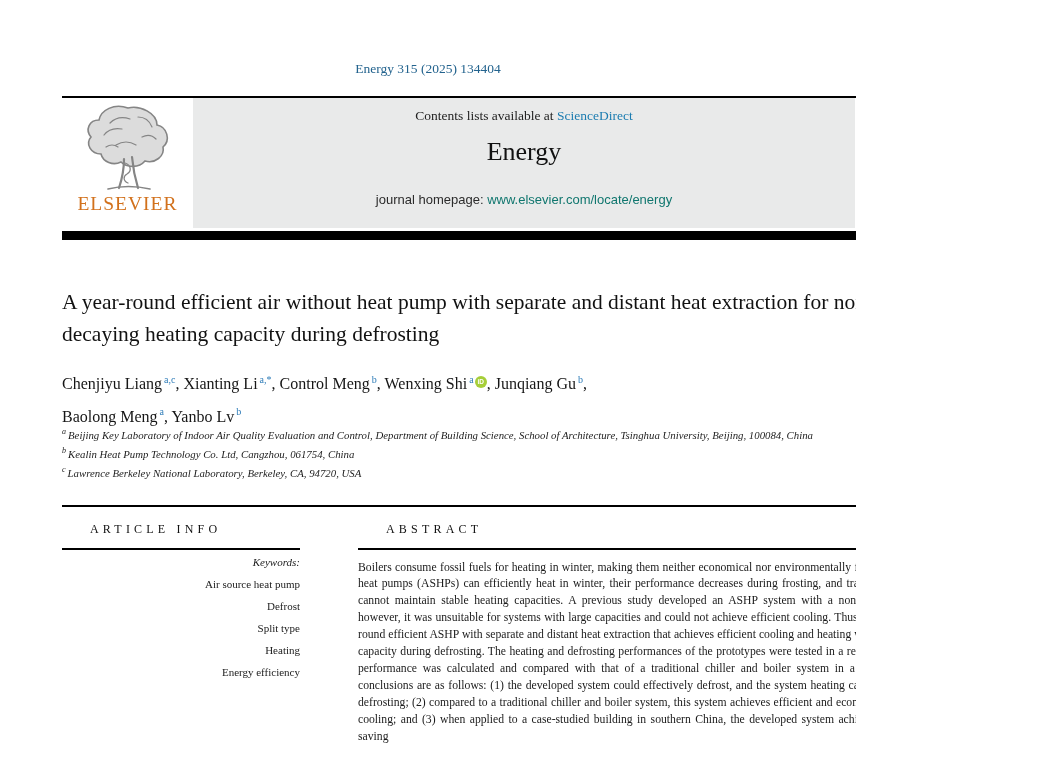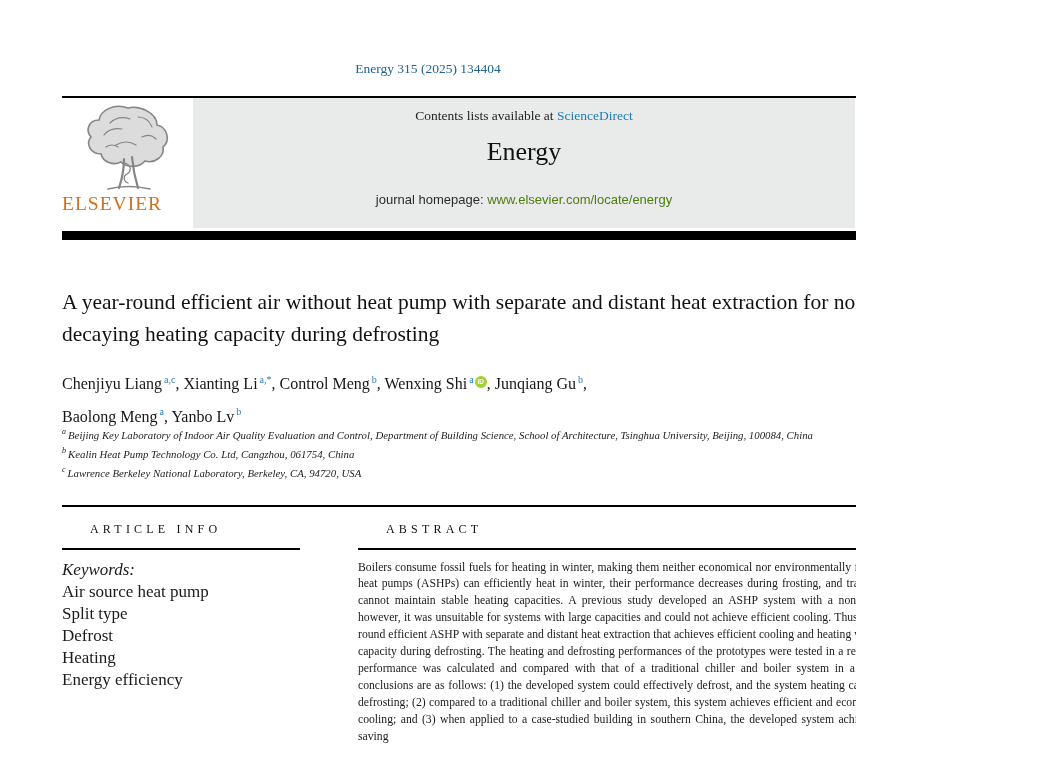--- a/index.html
+++ b/index.html
@@ -5,32 +5,32 @@
   html,body{margin:0;padding:0;background:#ffffff;}
   .page{position:relative;width:856px;height:761px;background:#fff;overflow:hidden;
         font-family:"Liberation Serif","DejaVu Serif",serif;color:#1a1a1a;}
 
   .citation{position:absolute;top:61px;left:0;width:100%;text-align:center;
             font-size:13.5px;color:#23638e;}
 
   .rule-top{position:absolute;left:62px;top:96px;width:917px;height:2px;background:#000;}
 
   
-  .logo-box{position:absolute;left:62px;top:99px;width:131px;height:129px;background:#fff;text-align:left;}
+  .logo-box{position:absolute;left:62px;top:99px;width:131px;height:129px;background:#fff;text-align:center;}
   .logo-box svg{display:block;margin:2px auto 0 auto;}
   .elsevier-word{font-size:19.5px;letter-spacing:1px;color:#d2711c;margin-top:0px;}
 
   
   .banner{position:absolute;left:193px;top:98px;width:662px;height:130px;background:#e9eaea;text-align:center;}
   .contents-line{padding-top:10px;font-size:13.5px;color:#222;}
   .link-sd{color:#1c7cb0;text-decoration:none;cursor:pointer;}
   .jtitle{margin-top:13px;font-size:26px;color:#111;}
   .homepage-line{margin-top:25px;font-size:13px;color:#2b2b2b;
                  font-family:"Liberation Sans","DejaVu Sans",sans-serif;}
-  .link-home{color:#4d7c0f;text-decoration:none;cursor:pointer;}
+  .link-home{color:#0f766e;text-decoration:none;cursor:pointer;}
 
   
   .cover{position:absolute;left:877px;top:97px;width:102px;height:131px;background:#fff;
          border-left:1px solid #b9b9b9;border-right:1px solid #b9b9b9;cursor:pointer;}
   .cover-red{position:relative;width:100%;height:57px;background:#a54531;}
   .c-mark{position:absolute;left:6px;top:5px;}
   .c-mark div{width:9px;height:1.5px;background:#54190f;margin-bottom:1.5px;}
   .c-mark-r{position:absolute;right:6px;top:6px;width:13px;height:1.5px;background:#7e392c;}
   .c-row{display:flex;justify-content:space-between;padding:0 7px;}
   .c-row div{width:11px;height:2px;background:#54190f;}
@@ -61,21 +61,21 @@
   .affils{position:absolute;left:62px;top:424px;width:926px;font-size:10.8px;
           font-style:italic;line-height:15.6px;color:#1c1c1c;}
   .affils sup{font-size:8px;margin-right:2px;}
 
   .col-rule{position:absolute;left:62px;top:505px;width:928px;height:2px;background:#000;}
 
   .sec-head{font-size:12px;letter-spacing:4.2px;color:#111;margin-left:28px;}
   .head-rule{margin-top:11px;height:1.5px;background:#000;}
 
   .left-col{position:absolute;left:62px;top:522px;width:238px;}
-  .keywords{margin-top:9px;font-size:17px;line-height:22px;color:#1b1b1b;}
+  .keywords{margin-top:1px;font-size:11px;line-height:22px;color:#1b1b1b;text-align:right;}
   .kw-label{font-style:italic;}
 
   .right-col{position:absolute;left:358px;top:522px;width:632px;}
   .abstract{margin-top:10px;font-size:11.7px;line-height:16.9px;color:#1b1b1b;
             text-align:justify;text-align-last:justify;}
 </style>
 </head>
 <body>
 
 <div class="page">
@@ -150,22 +150,22 @@
   </div>
 
   <div class="col-rule"></div>
 
   <div class="left-col">
     <div class="sec-head">ARTICLE INFO</div>
     <div class="head-rule"></div>
     <div class="keywords">
       <div class="kw-label">Keywords:</div>
       <div>Air source heat pump</div>
+      <div>Defrost</div>
       <div>Split type</div>
-      <div>Defrost</div>
       <div>Heating</div>
       <div>Energy efficiency</div>
     </div>
   </div>
 
   <div class="right-col">
     <div class="sec-head">ABSTRACT</div>
     <div class="head-rule"></div>
     <div class="abstract">Boilers consume fossil fuels for heating in winter, making them neither economical nor environmentally friendly. Although air source heat pumps (ASHPs) can efficiently heat in winter, their performance decreases during frosting, and traditional defrosting methods cannot maintain stable heating capacities. A previous study developed an ASHP system with a non-decaying heating capacity; however, it was unsuitable for systems with large capacities and could not achieve efficient cooling. Thus, this study develops a year-round efficient ASHP with separate and distant heat extraction that achieves efficient cooling and heating without decaying the heating capacity during defrosting. The heating and defrosting performances of the prototypes were tested in a real project, and the economic performance was calculated and compared with that of a traditional chiller and boiler system in a case-studied building. The conclusions are as follows: (1) the developed system could effectively defrost, and the system heating capacity did not decay during defrosting; (2) compared to a traditional chiller and boiler system, this system achieves efficient and economical heating and efficient cooling; and (3) when applied to a case-studied building in southern China, the developed system achieves a 43 %–60 % energy-saving</div>
   </div>

